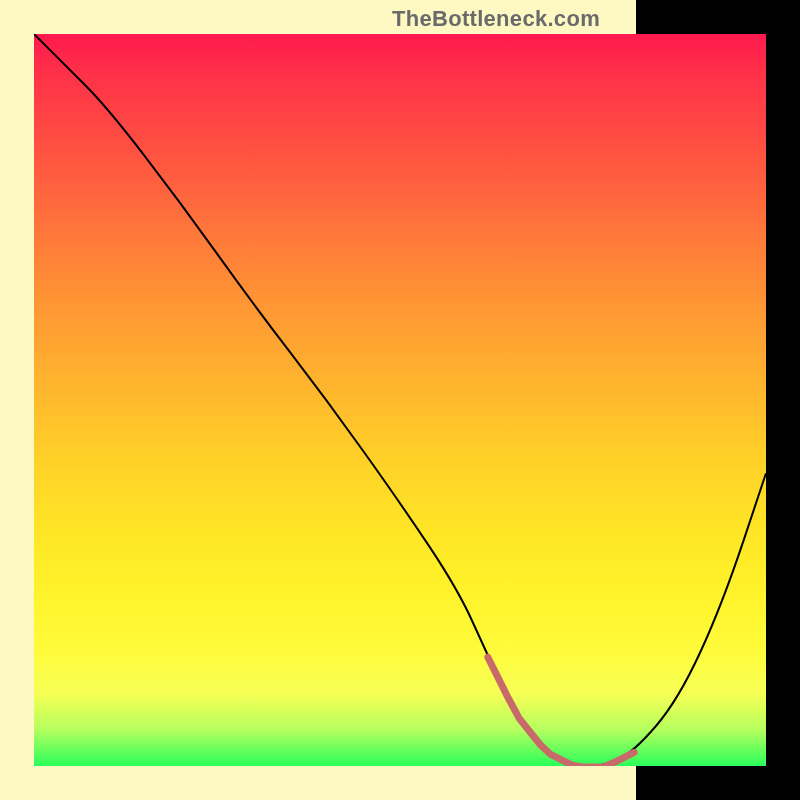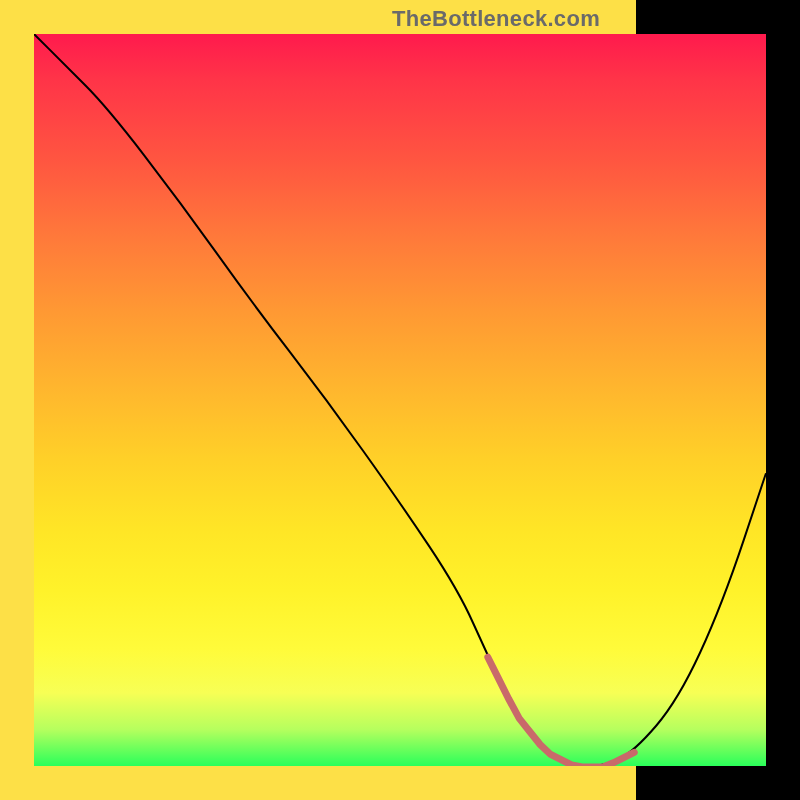--- a/index.html
+++ b/index.html
@@ -9,21 +9,21 @@
     height: 800px;
     background: #000;
     overflow: hidden;
   }
   .frame {
     position: absolute;
     left: 0;
     top: 0;
     width: 636px;
     height: 800px;
-    background: #fde047;
+    background: #fef9c3;
     text-align: center;
   }
   .plot-area {
     position: absolute;
     left: 34px;
     top: 34px;
     width: 732px;
     height: 732px;
     overflow: hidden;
   }

